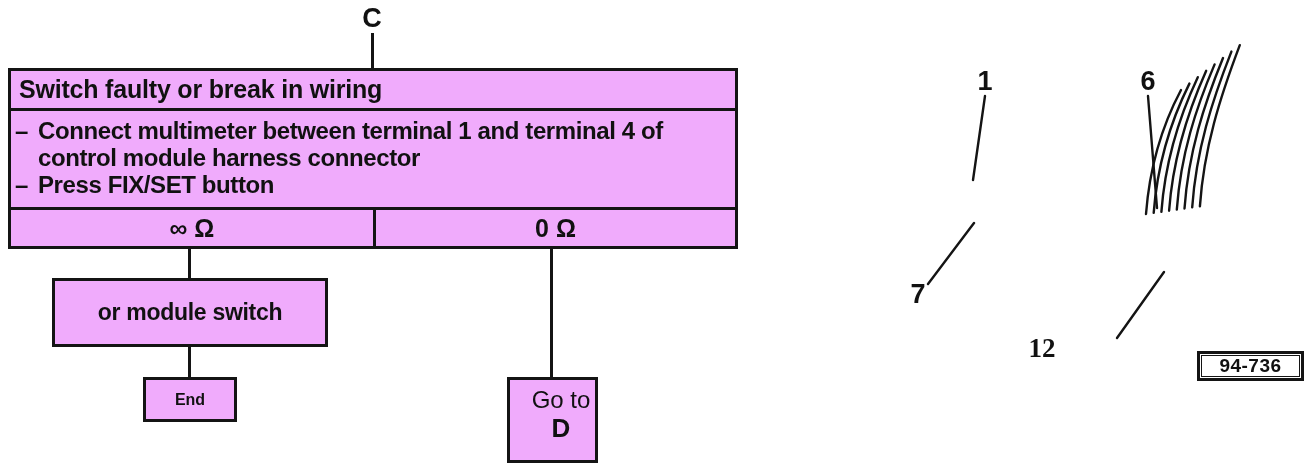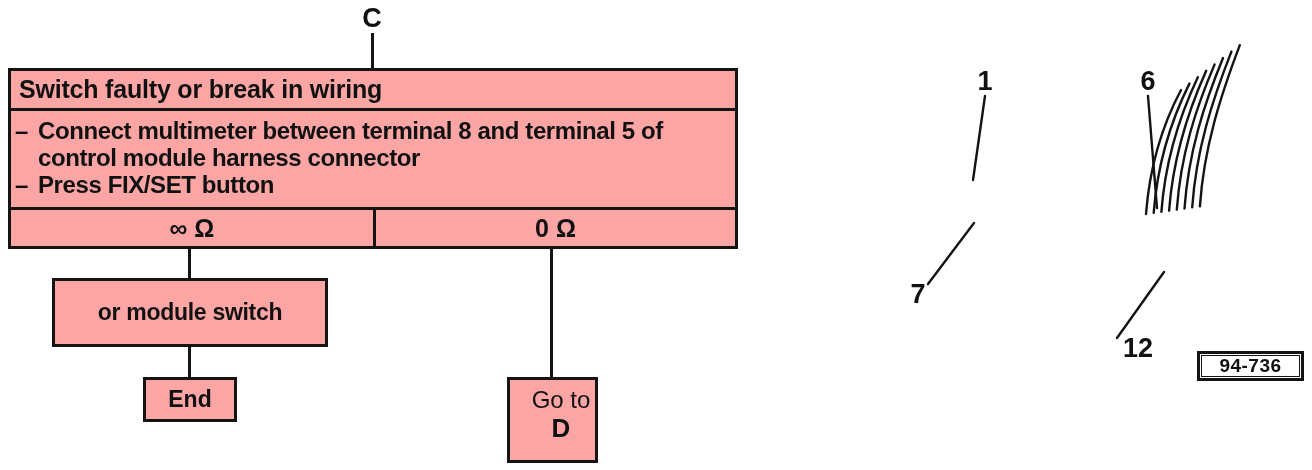--- a/index.html
+++ b/index.html
@@ -3,74 +3,74 @@
 <meta charset="utf-8">
 <style>
   html,body{margin:0;padding:0;background:#fff;}
   #page{
     position:relative;width:1312px;height:470px;background:#fff;
     font-family:"Liberation Sans", sans-serif;color:#111;overflow:hidden;
     -webkit-font-smoothing:antialiased;
   }
   .abs{position:absolute;}
   .vline{position:absolute;width:3px;background:#141414;}
-  .box{position:absolute;border:3px solid #141414;box-sizing:border-box;background:#fca5a5;}
+  .box{position:absolute;border:3px solid #141414;box-sizing:border-box;background:#f0abfc;}
   
   #main-box{left:8px;top:68px;width:730px;height:181px;display:flex;flex-direction:column;}
   #main-box .hdr{
     height:37px;border-bottom:3px solid #141414;display:flex;align-items:center;
     padding-left:8px;font-size:25px;font-weight:bold;letter-spacing:-0.2px;
   }
   #main-box .body{position:relative;height:96px;border-bottom:3px solid #141414;}
   .instr-line{position:absolute;left:4px;display:flex;font-size:24px;font-weight:bold;
     letter-spacing:-0.4px;line-height:27px;white-space:nowrap;}
   .instr-line .dash{width:23px;flex:0 0 23px;}
   #main-box .results{flex:1;display:flex;}
   .result-cell{display:flex;align-items:center;justify-content:center;
     font-size:25px;font-weight:bold;}
   .result-cell.left{width:362px;flex:0 0 362px;border-right:3px solid #141414;}
   .result-cell.right{flex:1;}
   
   #repair-box{left:52px;top:278px;width:276px;height:69px;display:flex;flex-direction:column;
     align-items:center;justify-content:center;font-size:23px;font-weight:bold;line-height:29px;
     letter-spacing:-0.3px;text-align:center;}
   #end-box{left:143px;top:377px;width:94px;height:45px;display:flex;align-items:center;
-    justify-content:center;font-size:23px;font-weight:bold;}
+    justify-content:center;font-size:16px;font-weight:bold;}
   #goto-box{left:507px;top:377px;width:91px;height:86px;display:flex;flex-direction:column;
     align-items:center;padding-top:5px;font-size:24px;line-height:29px;padding-left:17px;}
   #goto-box .d{font-weight:bold;font-size:26px;}
   
   #entry-label{left:358px;top:3px;width:28px;text-align:center;font-size:27px;font-weight:bold;}
   
   .pin-label{position:absolute;font-size:27px;font-weight:bold;text-align:center;line-height:27px;}
   #pin-label-1{left:973px;top:68px;width:24px;}
   #pin-label-6{left:1136px;top:68px;width:24px;}
   #pin-label-7{left:906px;top:281px;width:24px;}
-  #pin-label-12{left:1120px;top:335px;width:36px;}
+  #pin-label-12{left:1024px;top:335px;width:36px;font-family:Liberation Serif, serif;}
   
   #fig-box{left:1197px;top:351px;width:107px;height:30px;border:3px solid #141414;
     box-sizing:border-box;background:#fff;}
   #fig-box .inner{position:absolute;inset:1px;border:1px solid #141414;display:flex;
     align-items:center;justify-content:center;font-size:19px;font-weight:bold;letter-spacing:0.5px;}
   svg{position:absolute;}
 </style>
 </head>
 <body>
 
 <div id="page">
 
   <div id="entry-label" class="abs">C</div>
   <div class="vline" style="left:371px;top:33px;height:35px;"></div>
 
   <div id="main-box" class="box">
     <div class="hdr">Switch faulty or break in wiring</div>
     <div class="body">
       <div class="instr-line" style="top:6px;">
         <span class="dash">–</span>
-        <span>Connect multimeter between terminal 8 and terminal 5 of</span>
+        <span>Connect multimeter between terminal 1 and terminal 4 of</span>
       </div>
       <div class="instr-line" style="top:33px;">
         <span class="dash"></span>
         <span>control module harness connector</span>
       </div>
       <div class="instr-line" style="top:60px;">
         <span class="dash">–</span>
         <span>Press FIX/SET button</span>
       </div>
     </div>

